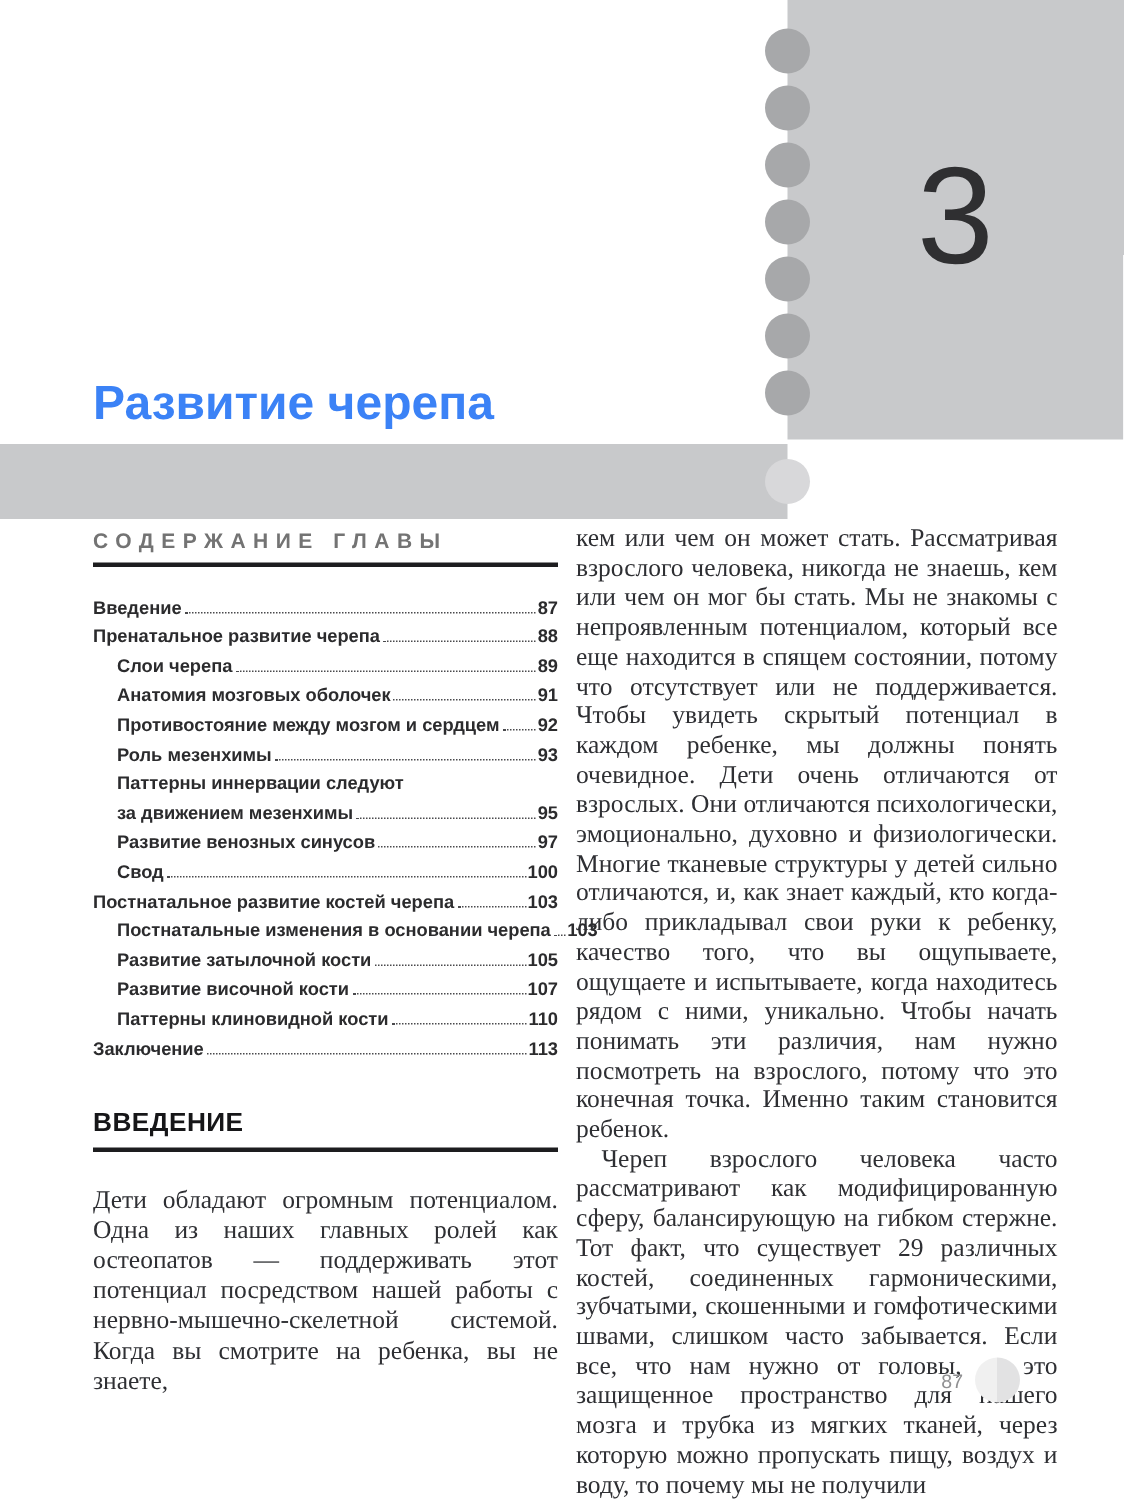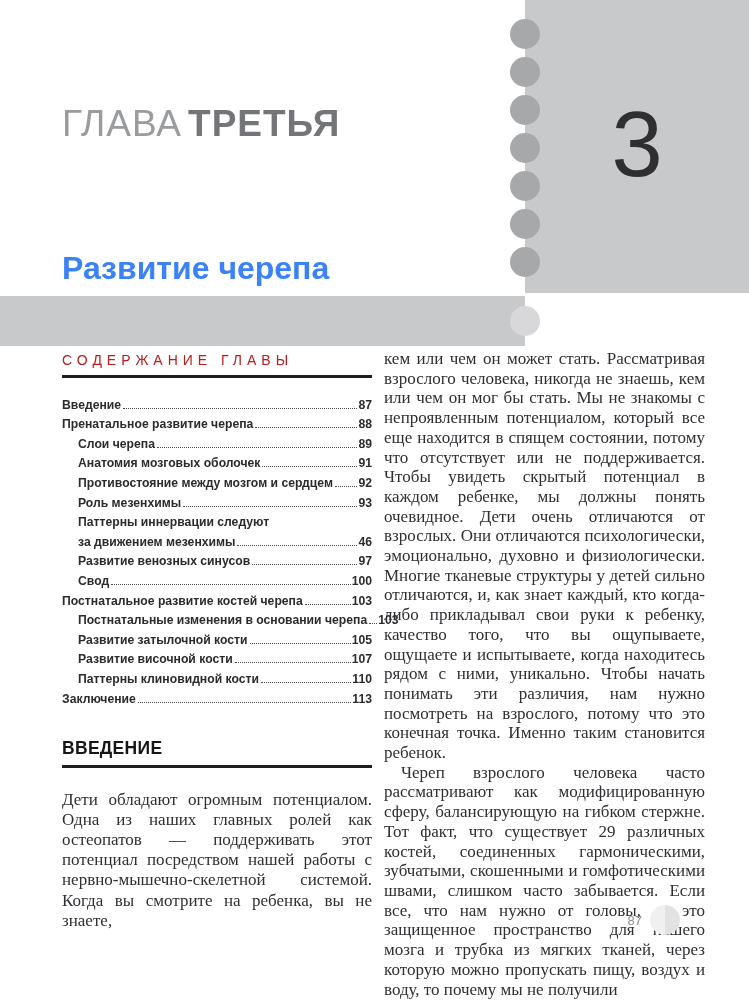--- a/index.html
+++ b/index.html
@@ -41,21 +41,21 @@
   
   .page-title{
     position:absolute;left:62px;top:250px;
     font-size:32px;line-height:36px;font-weight:700;color:#3b82f6;
     white-space:nowrap;
   }
   
   .left-col{position:absolute;left:62px;top:352px;width:310px;}
   .toc-heading{
     font-size:14px;line-height:16px;letter-spacing:5px;
-    color:#b91c1c;font-weight:400;white-space:nowrap;
+    color:#737373;font-weight:700;white-space:nowrap;
   }
   .rule{height:3px;background:#1d1d1f;margin-top:7px;}
   .toc-list{margin-top:14px;}
   .toc-row{
     display:flex;align-items:flex-end;
     height:19.6px;
     font-size:12.2px;font-weight:700;color:#2b2b2d;
     white-space:nowrap;
   }
   .toc-row.indent{padding-left:16px;}
@@ -102,21 +102,20 @@
   <div class="decor-circle" style="top:57px"></div>
   <div class="decor-circle" style="top:95px"></div>
   <div class="decor-circle" style="top:133px"></div>
   <div class="decor-circle" style="top:171px"></div>
   <div class="decor-circle" style="top:209px"></div>
   <div class="decor-circle" style="top:247px"></div>
   <div class="decor-circle light" style="top:306px"></div>
 
   <div class="chapter-number">3</div>
 
-  <div class="chapter-label"><span>ГЛАВА</span><span class="bold">ТРЕТЬЯ</span></div>
 
   <div class="page-title">Развитие черепа</div>
 
   <div class="left-col">
     <div class="toc-heading">СОДЕРЖАНИЕ ГЛАВЫ</div>
     <div class="rule"></div>
     <div class="toc-list">
         <div class="toc-row">
           <span class="toc-t">Введение</span>
           <span class="toc-dots"></span>
@@ -146,21 +145,21 @@
           <span class="toc-t">Роль мезенхимы</span>
           <span class="toc-dots"></span>
           <span class="toc-p">93</span>
         </div>
         <div class="toc-row indent">
           <span class="toc-t">Паттерны иннервации следуют</span>
         </div>
         <div class="toc-row indent">
           <span class="toc-t">за движением мезенхимы</span>
           <span class="toc-dots"></span>
-          <span class="toc-p">46</span>
+          <span class="toc-p">95</span>
         </div>
         <div class="toc-row indent">
           <span class="toc-t">Развитие венозных синусов</span>
           <span class="toc-dots"></span>
           <span class="toc-p">97</span>
         </div>
         <div class="toc-row indent">
           <span class="toc-t">Свод</span>
           <span class="toc-dots"></span>
           <span class="toc-p">100</span>

